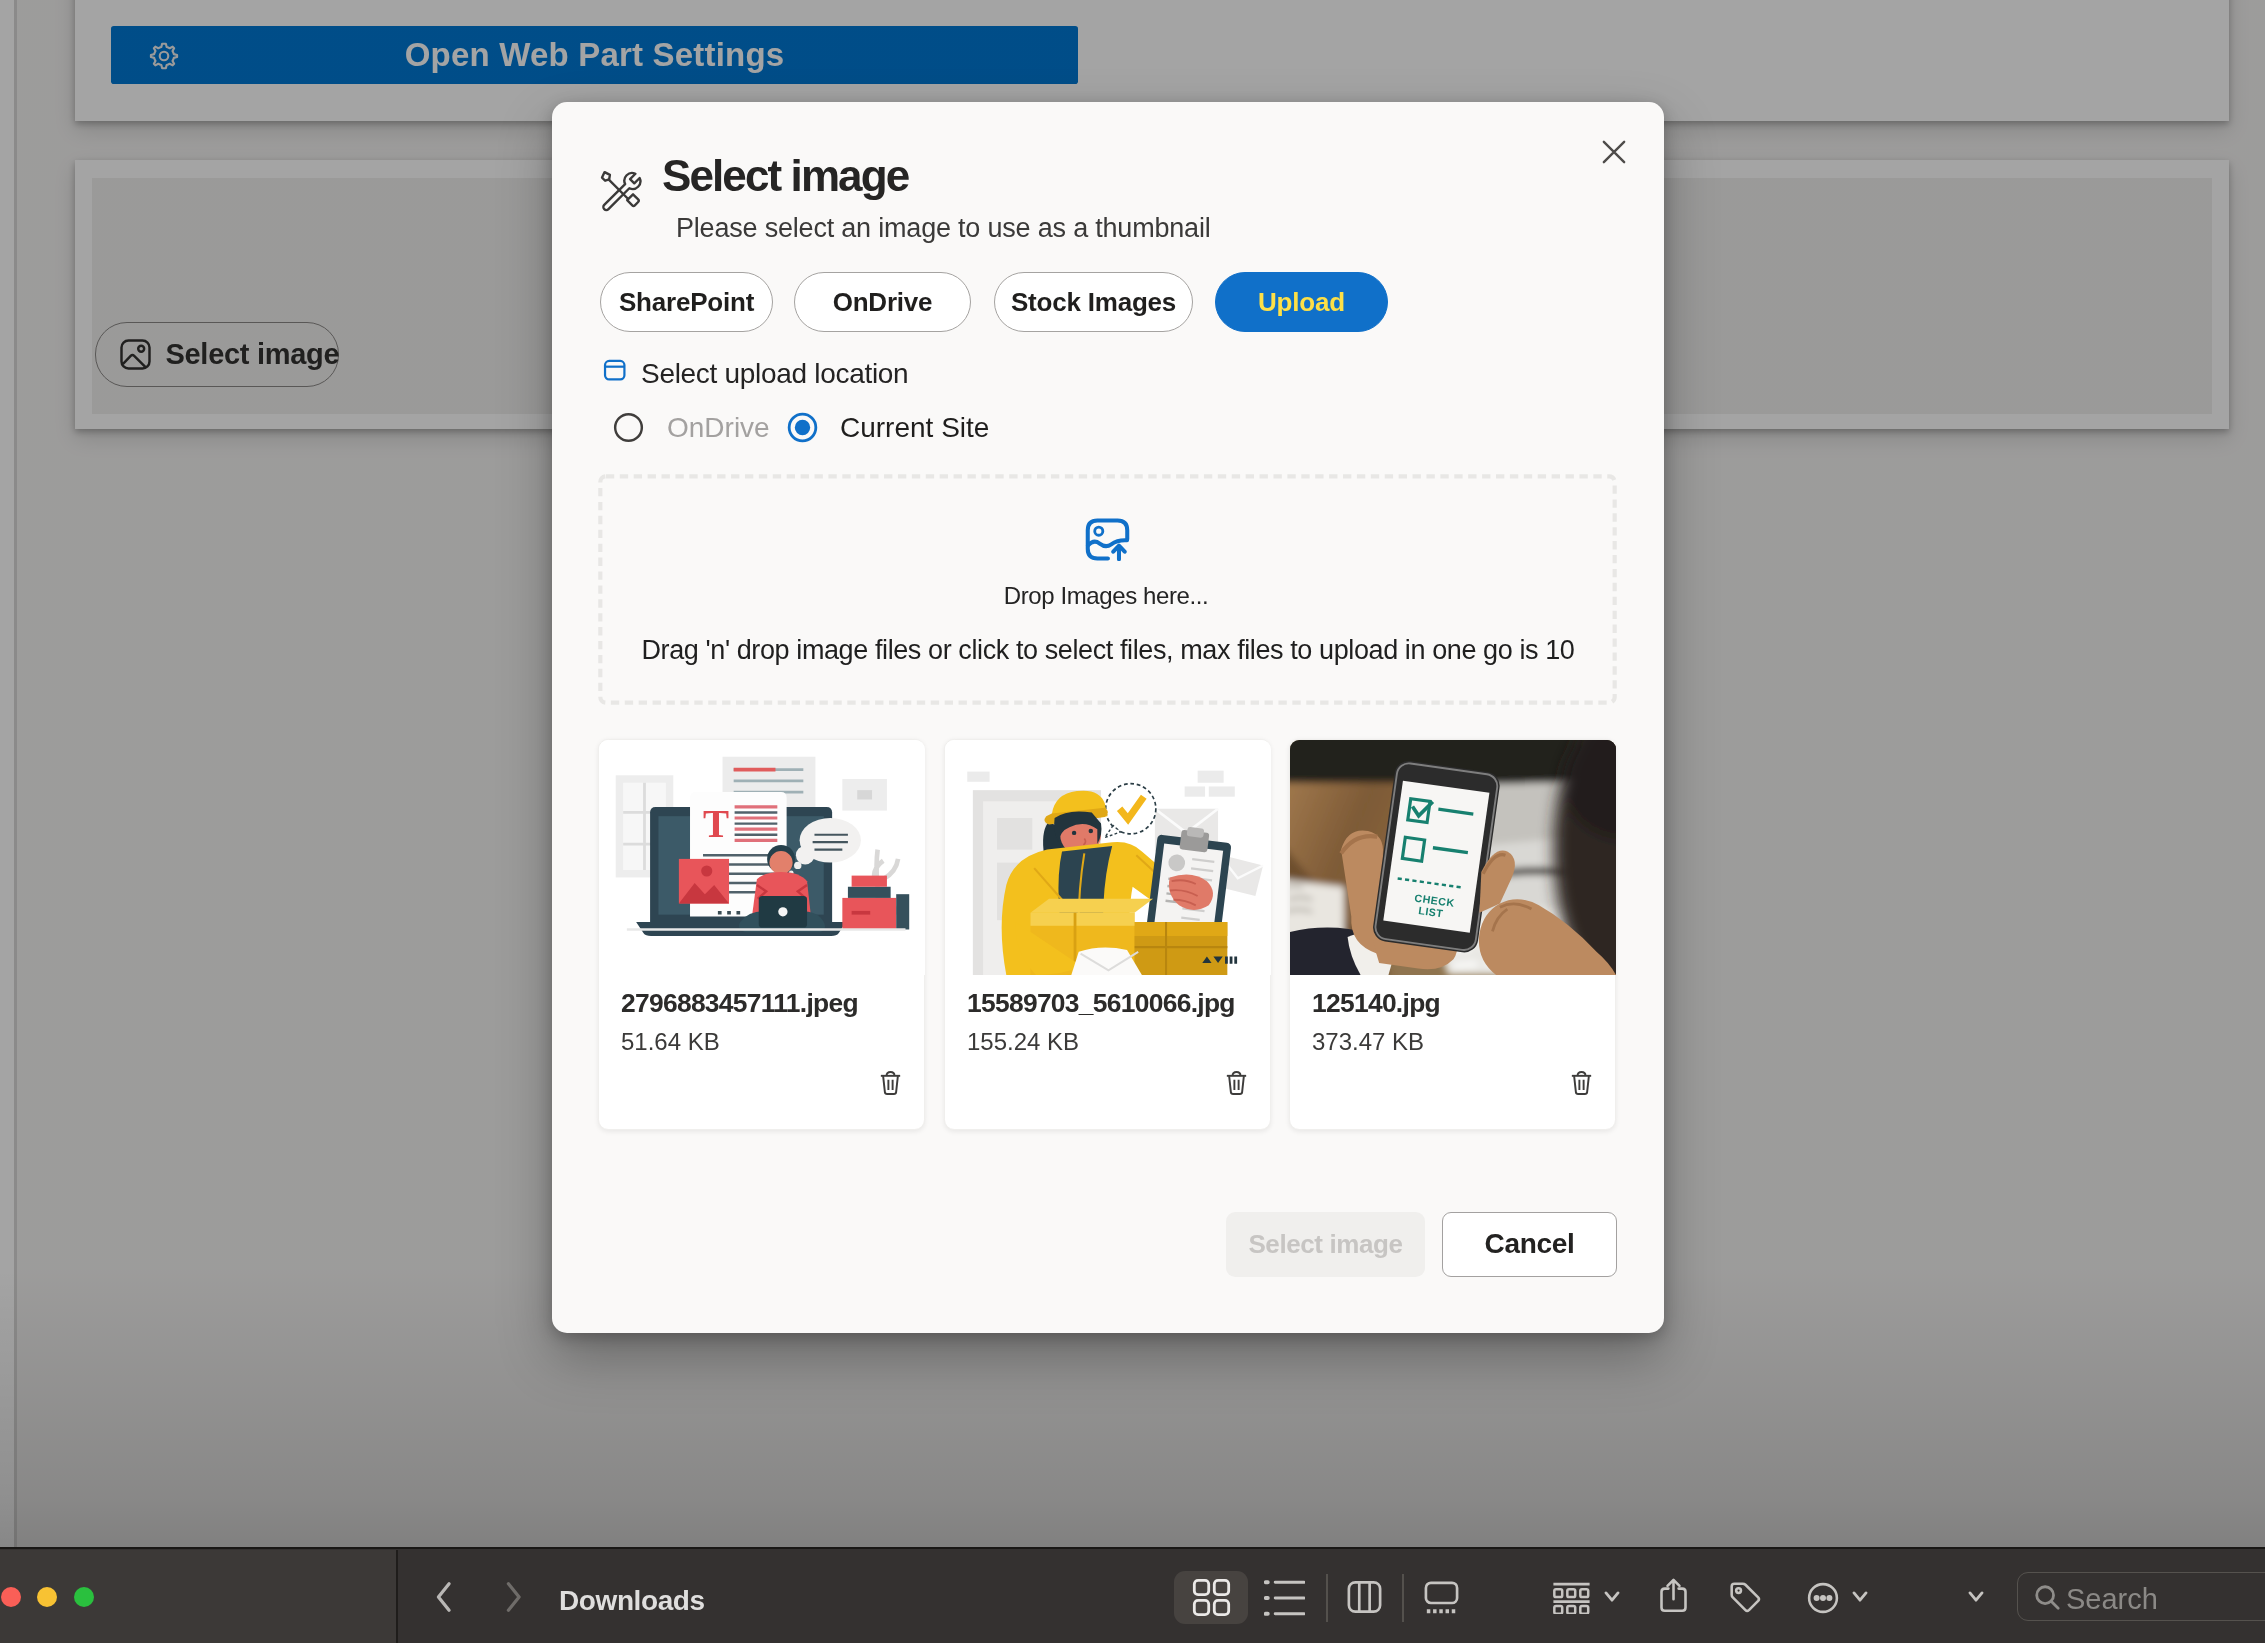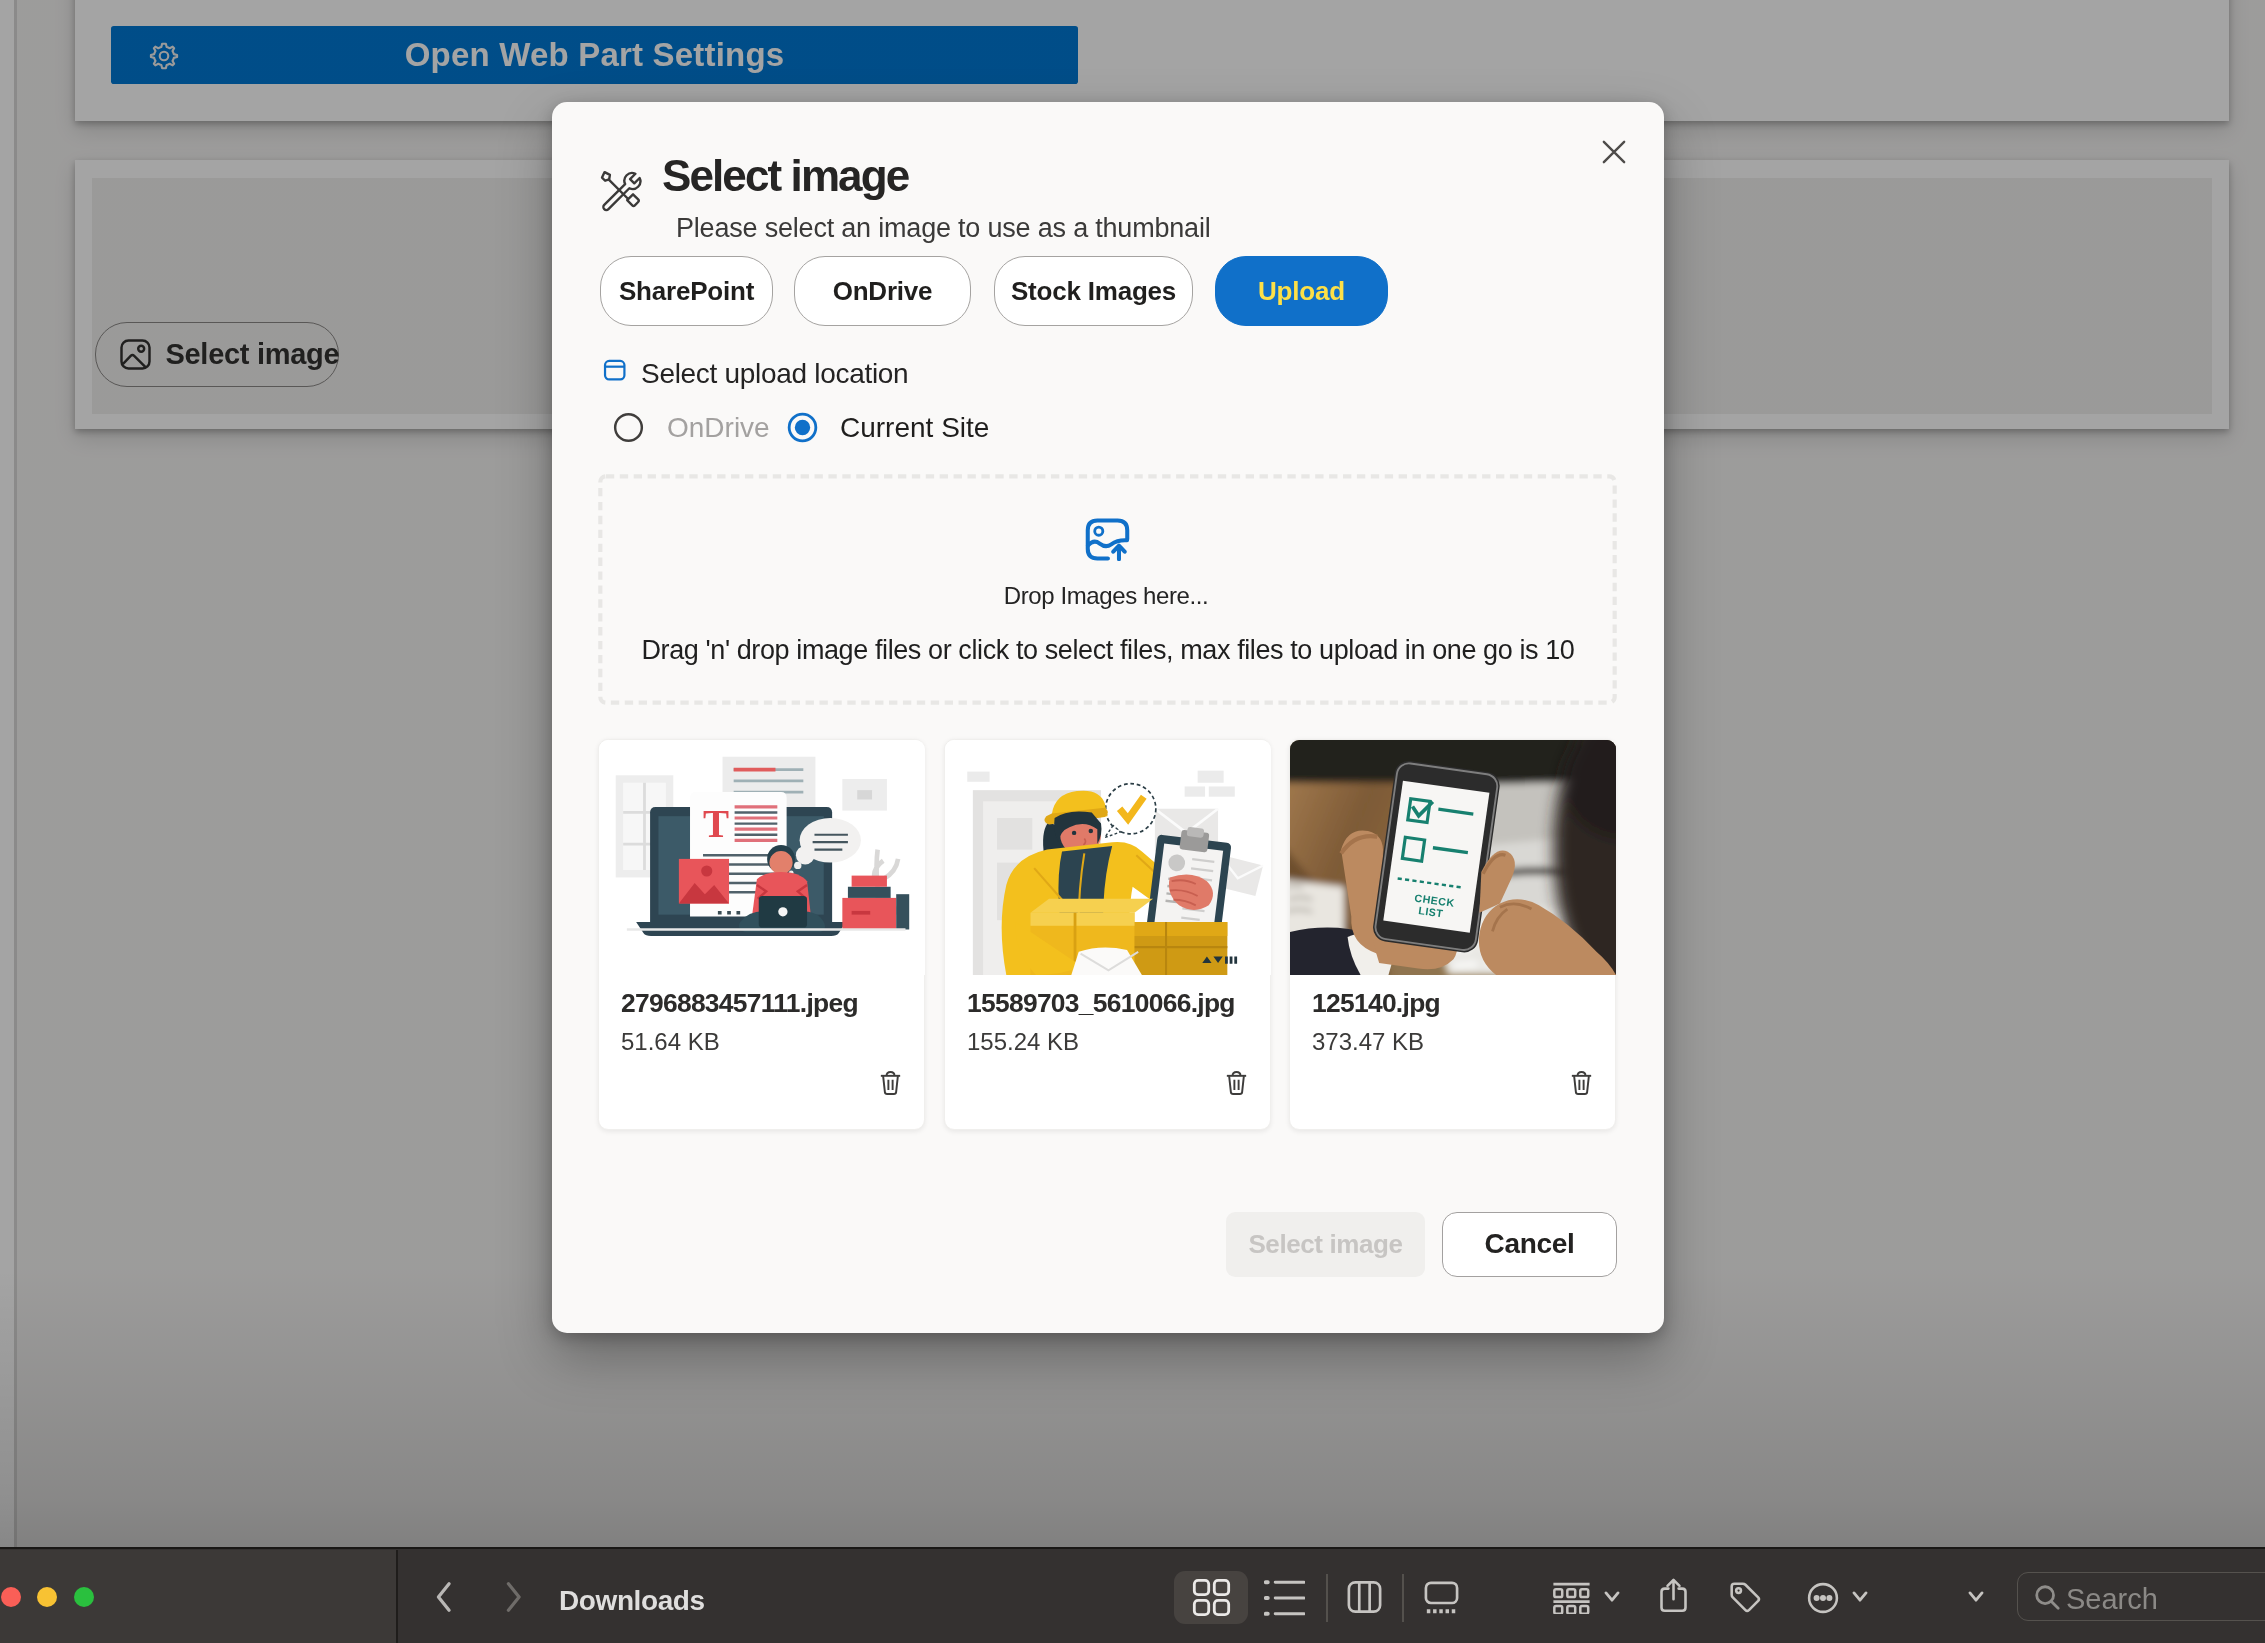--- a/index.html
+++ b/index.html
@@ -27,21 +27,21 @@
   #dim { position:absolute; left:0; top:0; width:2265px; height:1547px;
      background:linear-gradient(180deg, rgba(0,0,0,0.355) 0%, rgba(0,0,0,0.355) 82%, rgba(0,0,0,0.44) 97%, rgba(0,0,0,0.47) 100%); }
   
   #modal { position:absolute; left:552px; top:102px; width:1112px; height:1231px;
      background:#faf9f8; border-radius:15px;
      box-shadow: 0 24px 54px rgba(0,0,0,0.30), 0 4.6px 15px rgba(0,0,0,0.22); }
   #mtitle { position:absolute; left:110px; top:49px; font-size:44px; font-weight:bold; color:#262524; letter-spacing:-1.9px; }
   #msub   { position:absolute; left:124px; top:111px; font-size:27px; color:#3b3a39; letter-spacing:-0.2px; }
   #mclose { position:absolute; left:1050px; top:38px; width:24px; height:24px; }
   #toolsicon { position:absolute; left:46px; top:66px; }
-  .pill { position:absolute; top:154px; height:70px; border:1.9px solid #a5a3a1; border-radius:31px;
+  .pill { position:absolute; top:170px; height:60px; border:1.9px solid #a5a3a1; border-radius:31px;
      background:#fff; display:flex; align-items:center; justify-content:center;
      font-size:26px; font-weight:bold; color:#201f1e; letter-spacing:-0.2px; }
   #pill1 { left:48px;  width:173px; }
   #pill2 { left:242px; width:177px; }
   #pill3 { left:442px; width:199px; }
   #pill4 { left:663px; width:173px; background:#1070c9; border-color:#1070c9; color:#fde047; }
   #locrow { position:absolute; left:51px; top:256px; }
   #loclbl { position:absolute; left:89px; top:256px; font-size:28px; color:#242323; letter-spacing:-0.3px; }
   .radio { position:absolute; top:310px; }
   #rad1 { left:61px; }
@@ -55,21 +55,21 @@
   .card { position:absolute; top:637px; width:327px; height:391px; background:#fff; border-radius:10.2px;
      border:0.9px solid #f0efed; box-shadow:0 1.9px 5.6px rgba(0,0,0,0.07); }
   #card1 { left:46px; } #card2 { left:392px; } #card3 { left:737px; }
   .thumb { position:absolute; left:0; top:0; width:326px; height:235px; border-radius:9.3px 9.3px 0 0; overflow:hidden; }
   .fname { position:absolute; left:22px; top:248px; font-size:26.4px; font-weight:bold; color:#2c2b2a; letter-spacing:-0.7px; white-space:nowrap; }
   .fsize { position:absolute; left:22px; top:288px; font-size:24px; color:#3b3a39; }
   .trash { position:absolute; right:22px; top:330px; }
   #btnsel { position:absolute; left:674px; top:1110px; width:199px; height:65px; background:#f0efed;
      border-radius:9.3px; text-align:center; line-height:65px; font-size:26px; font-weight:bold; color:#c7c5c3; letter-spacing:-0.4px; }
   #btncancel { position:absolute; left:890px; top:1110px; width:175px; height:65px; background:#fff;
-     border:1.9px solid #a3a1a0; border-radius:15px; text-align:center; line-height:61px;
+     border:1.9px solid #a3a1a0; border-radius:9px; text-align:center; line-height:61px;
      font-size:28px; font-weight:bold; color:#232221; letter-spacing:-0.3px; }
 </style>
 </head>
 <body>
 <style>
   
   #finder { position:absolute; left:0; top:1547px; width:2265px; height:96px; background:#343130;
      border-top:2.8px solid #191715; }
   #fsidebar { position:absolute; left:0; top:1550px; width:396px; height:94px; background:#3c3937; }
   #fdivider { position:absolute; left:396px; top:1550px; width:1.9px; height:94px; background:#1f1d1b; }

